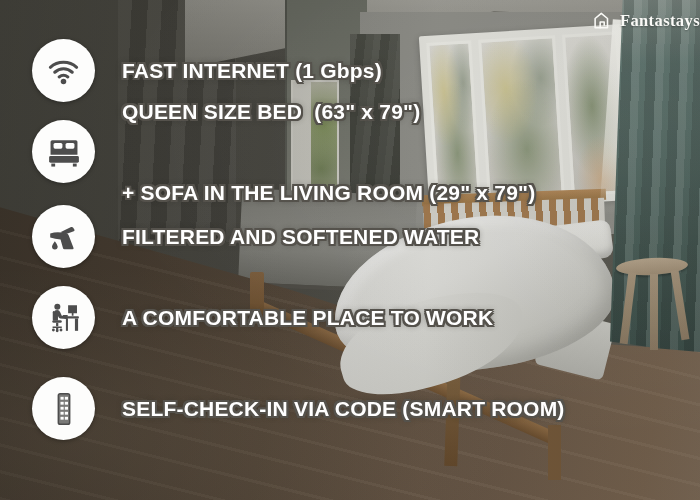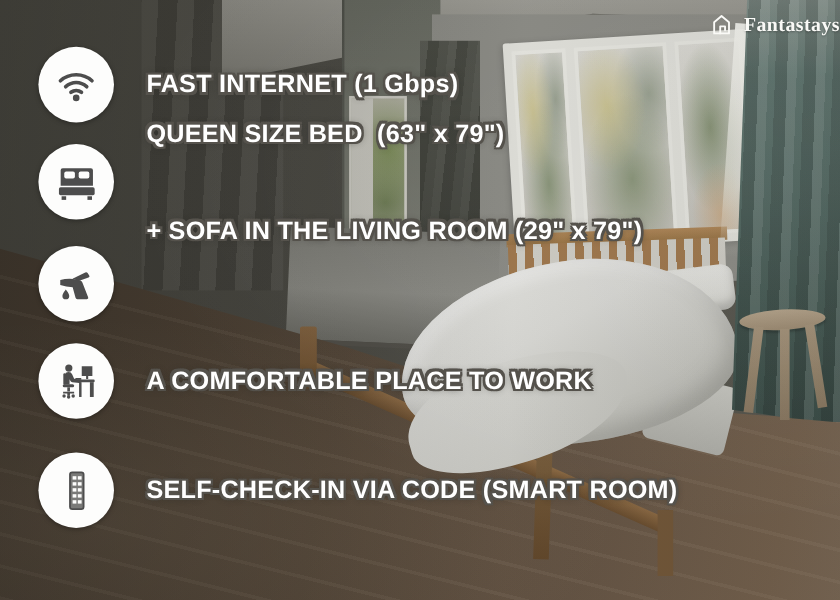--- a/index.html
+++ b/index.html
@@ -198,20 +198,21 @@
 
   <div class="feature" style="top:205px">
     <div class="icon-circle">
       <svg width="36" height="36" viewBox="0 0 24 24" fill="#4d4d4d">
         <path d="M9.6 8.9 L16.7 5.4 q.8-.4 1.3.3 l.9 1.3 q.5.8-.4 1.2 L13 10.1 Z"></path>
         <path d="M2.8 9.6 q4.8-1.3 9.4-.2 l1.5.3 q1 .2 1.4 1.2 l3.2 8.3 q.4 1-.7 1 h-5.3 q-.8 0-1-.8 L9.7 13.6 q-3.6-.1-6.9-1.2 Z"></path>
         <path d="M5.9 14.8 q1.9 2.4 1.9 3.6 a1.9 1.9 0 0 1 -3.8 0 q0-1.2 1.9-3.6 Z"></path>
       </svg>
     </div>
     <div class="ftext">
+      <div>FILTERED AND SOFTENED WATER</div>
     </div>
   </div>
 
   <div class="feature" style="top:286px">
     <div class="icon-circle">
       <svg width="38" height="38" viewBox="0 0 24 24" fill="#4d4d4d">
         <circle cx="7.8" cy="4.9" r="1.9"></circle>
         <path d="M6.2 7.3 q2.6-.9 3.4 1 l1 2.2 3.1.4 q1 .2.8 1.1 q-.2.8-1.1.7 l-3.8-.4 q-.7-.1-1-.7 l-.4-.8 v2.7 H6.2 Z"></path>
         <rect x="4.9" y="7.6" width="1.5" height="6.1" rx="0.7"></rect>
         <rect x="4.6" y="13.4" width="6" height="1.6" rx="0.8"></rect>

